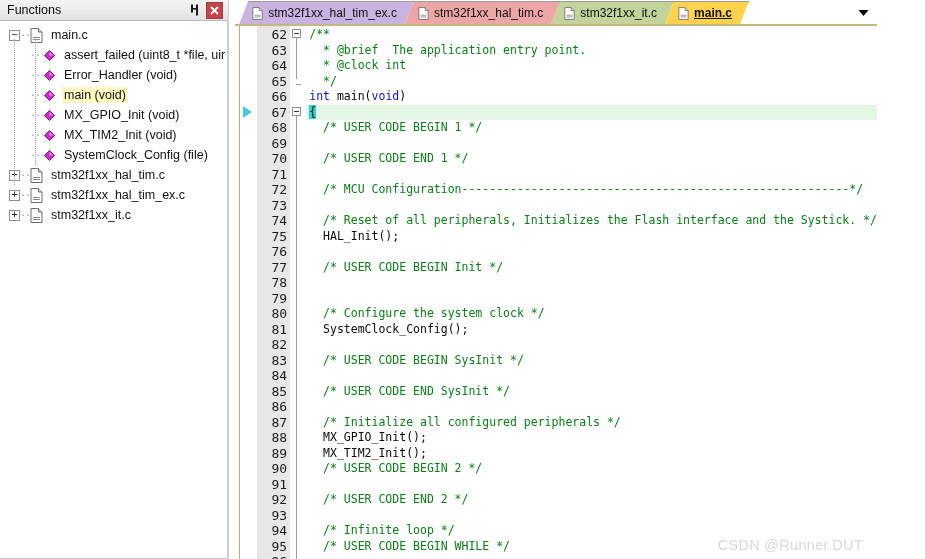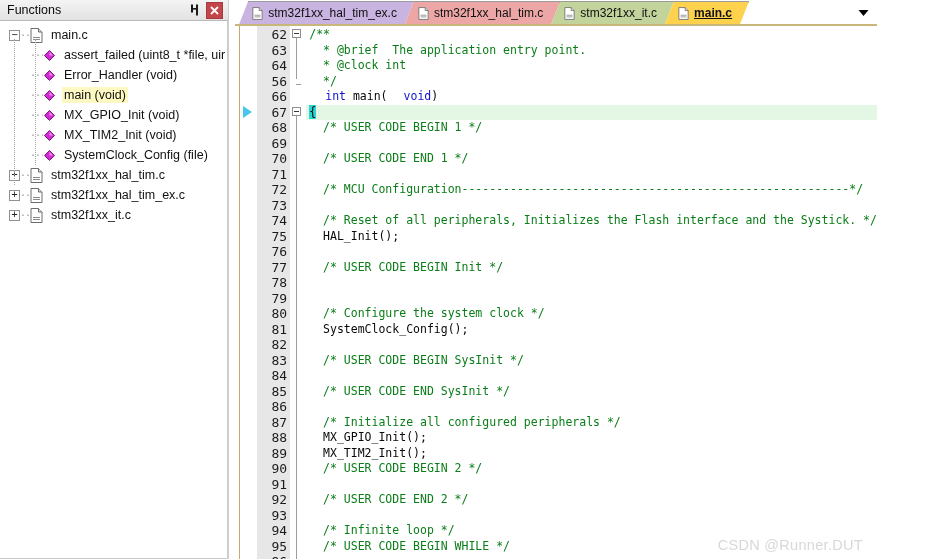--- a/index.html
+++ b/index.html
@@ -278,21 +278,21 @@
     height: 15.5px;
     line-height: 15.5px;
     white-space: pre;
     padding-left: 3px;
     box-sizing: border-box;
   }
   .code-line.current {
     background: #e3f7e4;
   }
   .tok-cmt { color: #0a7d18; }
-  .tok-kw  { color: #1111cc; margin-left: 16px; }
+  .tok-kw  { color: #1111cc; }
   .tok-txt { color: #080808; }
   .tok-sel { background: #2ad4d4; color: #000000; }
 
   
   .fold-box {
     width: 9px; height: 9px;
     border: 1px solid #8d8d8d;
     background: #ffffff;
     position: absolute;
     left: 2px;
@@ -523,21 +523,21 @@
 
     <div id="code-area">
       <div id="left-edge-bar"></div>
       <div id="breakpoint-col">
         <div id="exec-arrow" style="top: 79.5px;"></div>
       </div>
       <div id="linenum-col">
           <div class="lrow">62</div>
           <div class="lrow">63</div>
           <div class="lrow">64</div>
-          <div class="lrow">56</div>
+          <div class="lrow">65</div>
           <div class="lrow">66</div>
           <div class="lrow">67</div>
           <div class="lrow">68</div>
           <div class="lrow">69</div>
           <div class="lrow">70</div>
           <div class="lrow">71</div>
           <div class="lrow">72</div>
           <div class="lrow">73</div>
           <div class="lrow">74</div>
           <div class="lrow">75</div>

